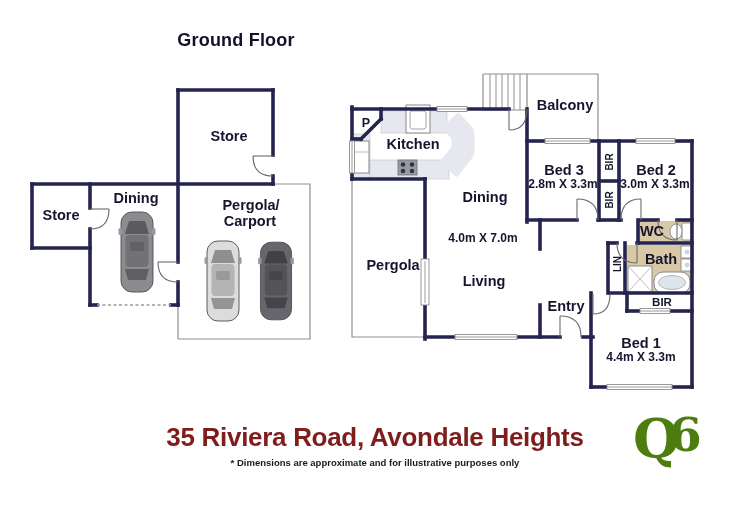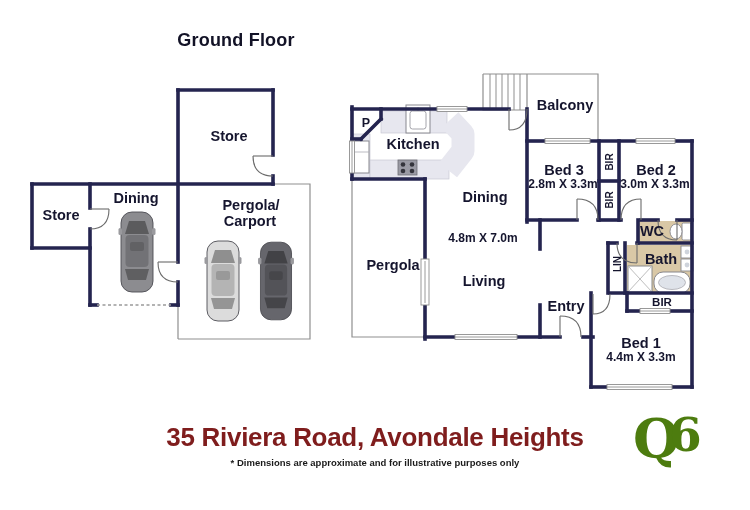--- a/index.html
+++ b/index.html
@@ -256,21 +256,21 @@
   <div class="label room" style="left:229px;top:136px;">Store</div>
   <div class="label room" style="left:61px;top:215px;">Store</div>
   <div class="label room" style="left:136px;top:198px;">Dining</div>
   <div class="label room" style="left:251px;top:205px;">Pergola/</div>
   <div class="label room" style="left:250px;top:221px;">Carport</div>
 
   <div class="label room" style="left:565px;top:105px;">Balcony</div>
   <div class="label tiny" style="left:366px;top:123px;">P</div>
   <div class="label room" style="left:413px;top:144px;">Kitchen</div>
   <div class="label room" style="left:485px;top:197px;">Dining</div>
-  <div class="label dim" style="left:483px;top:238px;">4.8m X 7.0m</div>
+  <div class="label dim" style="left:483px;top:238px;">4.0m X 7.0m</div>
   <div class="label room" style="left:484px;top:281px;">Living</div>
   <div class="label room" style="left:393px;top:265px;">Pergola</div>
   <div class="label room" style="left:566px;top:306px;">Entry</div>
   <div class="label room" style="left:564px;top:170px;">Bed 3</div>
   <div class="label dim" style="left:563px;top:184px;">2.8m X 3.3m</div>
   <div class="label room" style="left:656px;top:170px;">Bed 2</div>
   <div class="label dim" style="left:655px;top:184px;">3.0m X 3.3m</div>
   <div class="label room" style="left:641px;top:343px;">Bed 1</div>
   <div class="label dim" style="left:641px;top:357px;">4.4m X 3.3m</div>
   <div class="label closet" style="left:609px;top:162px;">BIR</div>

